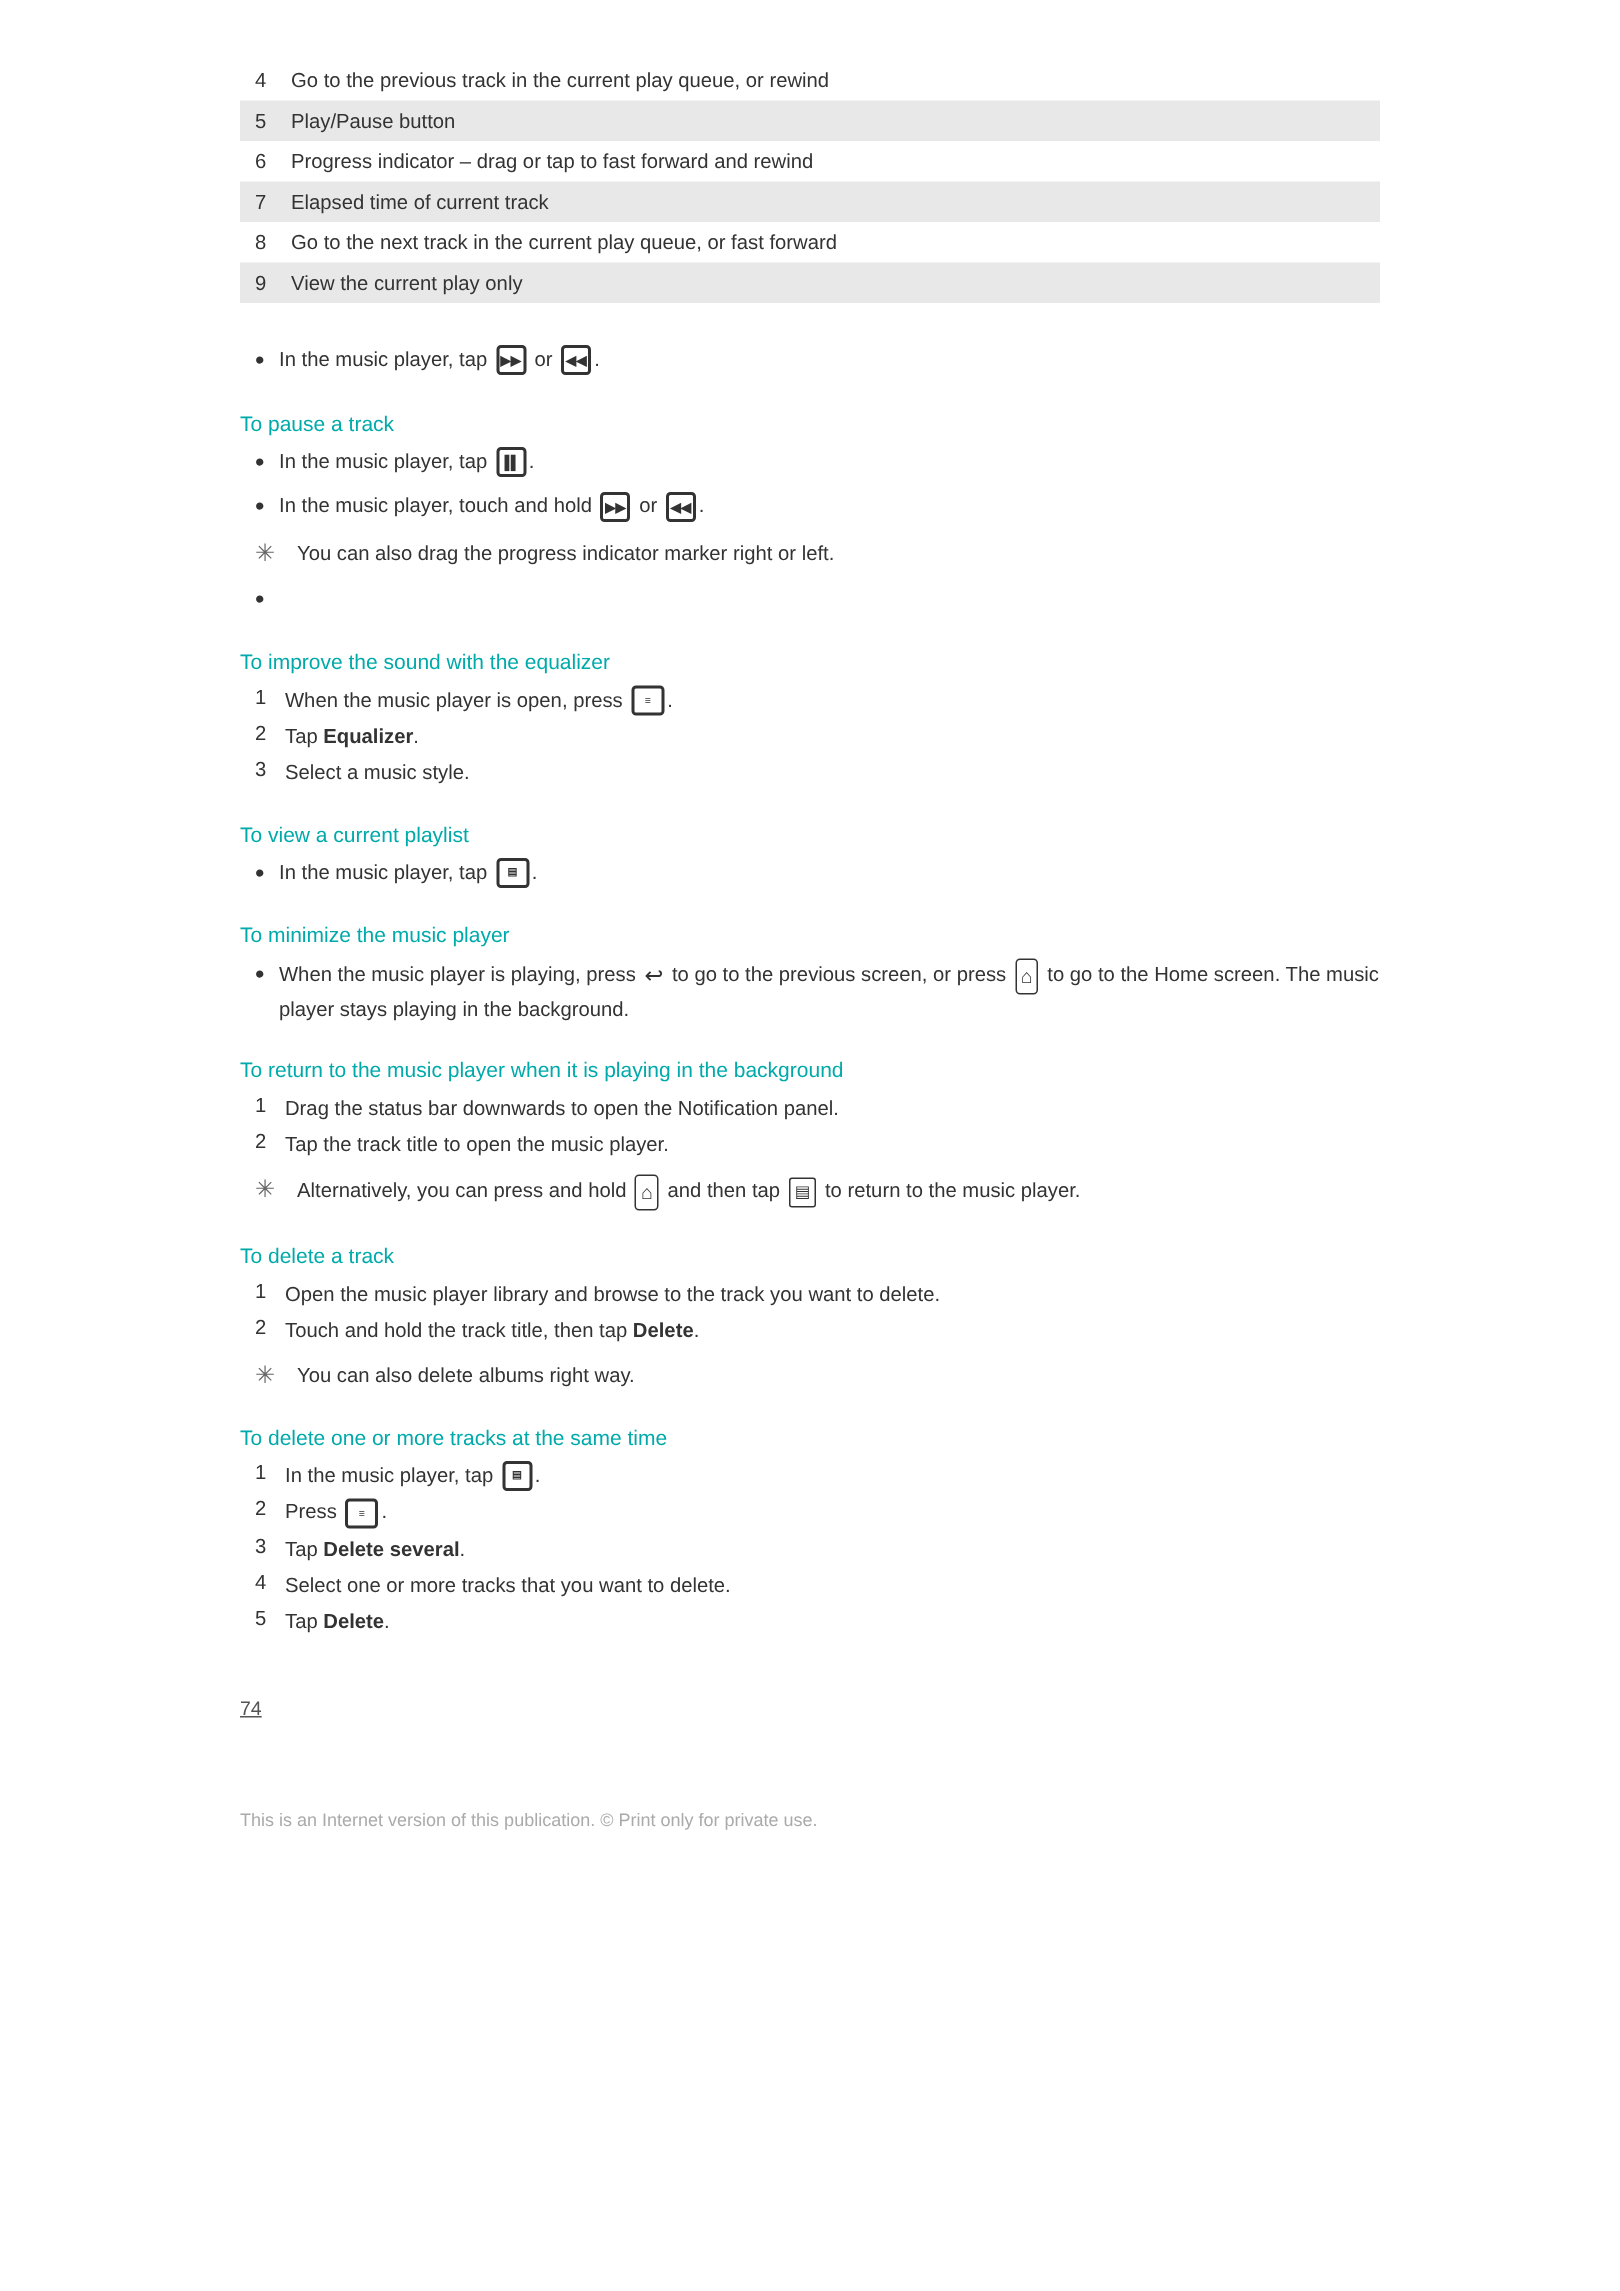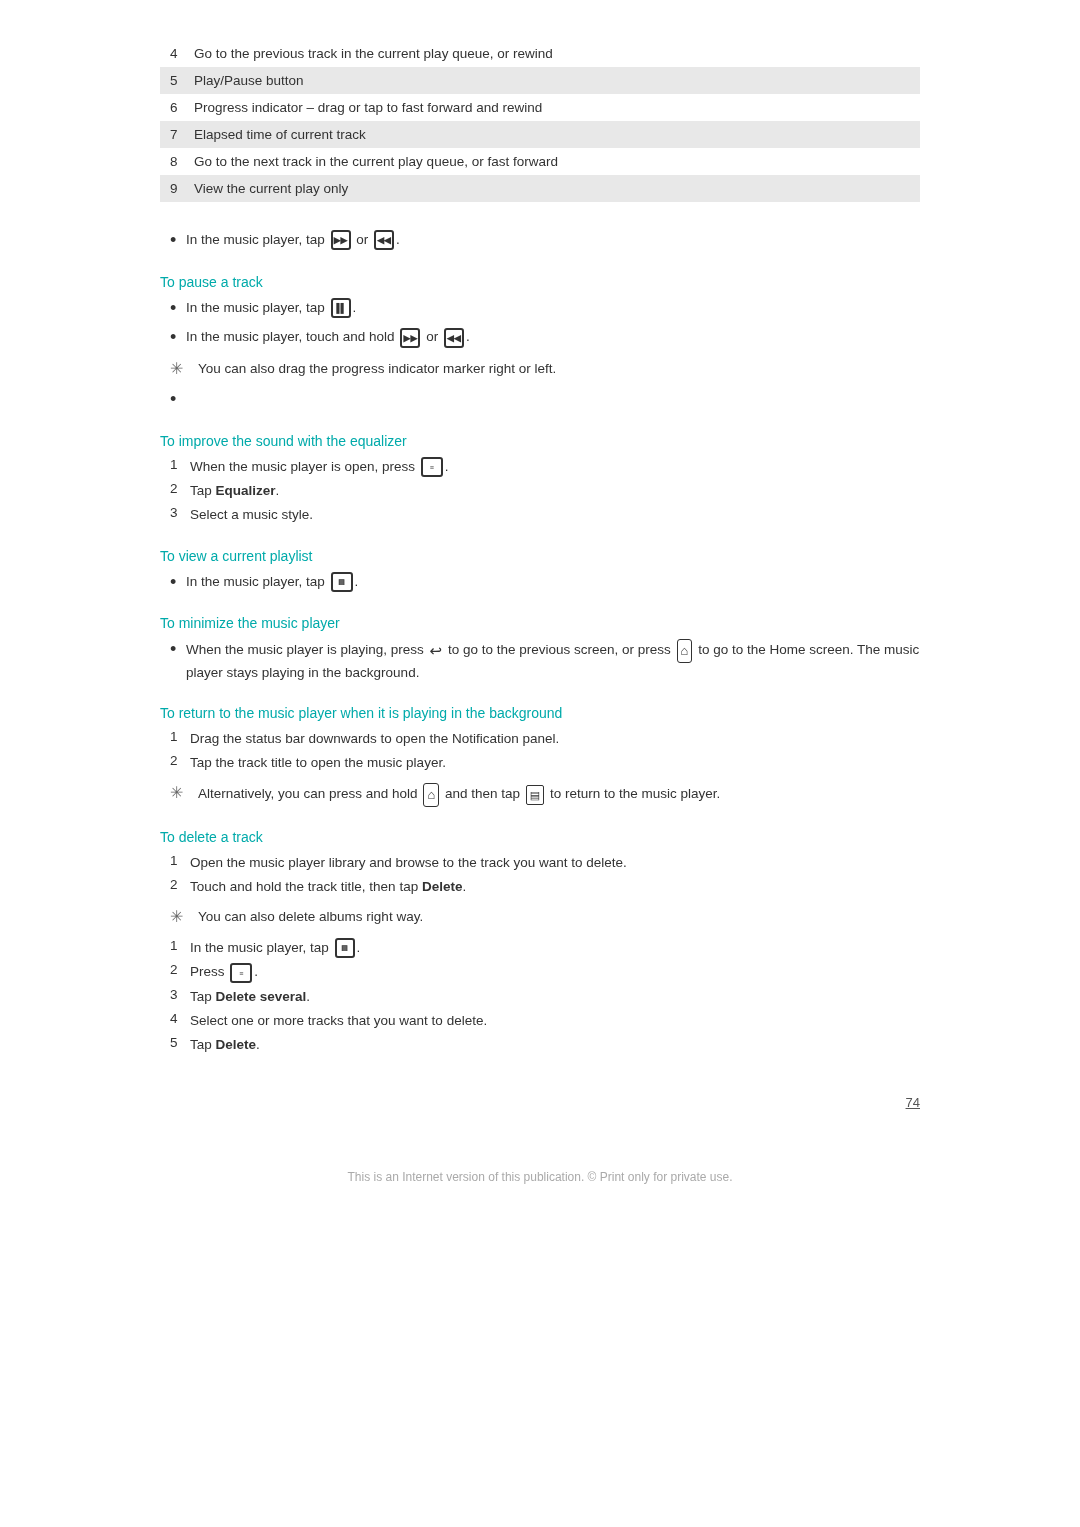--- a/index.html
+++ b/index.html
@@ -109,28 +109,27 @@
       height: 20px;
       text-align: center;
       line-height: 16px;
       font-size: 10px;
       vertical-align: middle;
       margin: 0 2px;
       font-weight: bold;
     }
 
     .page-footer {
-      text-align: center;
       margin-top: 60px;
       color: #aaa;
       font-size: 12px;
     }
 
     .page-number {
-      text-align: right;
+      text-align: left;
       margin-top: 40px;
       font-size: 13px;
       color: #555;
       text-decoration: underline;
     }
   </style>
 </head>
 <body>
 
 <div class="table-section">
@@ -223,20 +222,21 @@
       <span class="item-text">Open the music player library and browse to the track you want to delete.</span>
     </div>
     <div class="numbered-item">
       <span class="num">2</span>
       <span class="item-text">Touch and hold the track title, then tap <strong>Delete</strong>.</span>
     </div>
     <div class="tip-row">
       <span class="tip-icon">✳</span>
       <span class="tip-text">You can also delete albums right way.</span>
     </div>
+    <div class="section-heading">To delete one or more tracks at the same time</div>
     <div class="numbered-item">
       <span class="num">1</span>
       <span class="item-text">In the music player, tap <span class="inline-icon" style="font-size:7px; width:20px;">▤</span>.</span>
     </div>
     <div class="numbered-item">
       <span class="num">2</span>
       <span class="item-text">Press <span class="inline-icon" style="font-size:7px; padding:1px; width:22px;">≡</span>.</span>
     </div>
     <div class="numbered-item">
       <span class="num">3</span>

